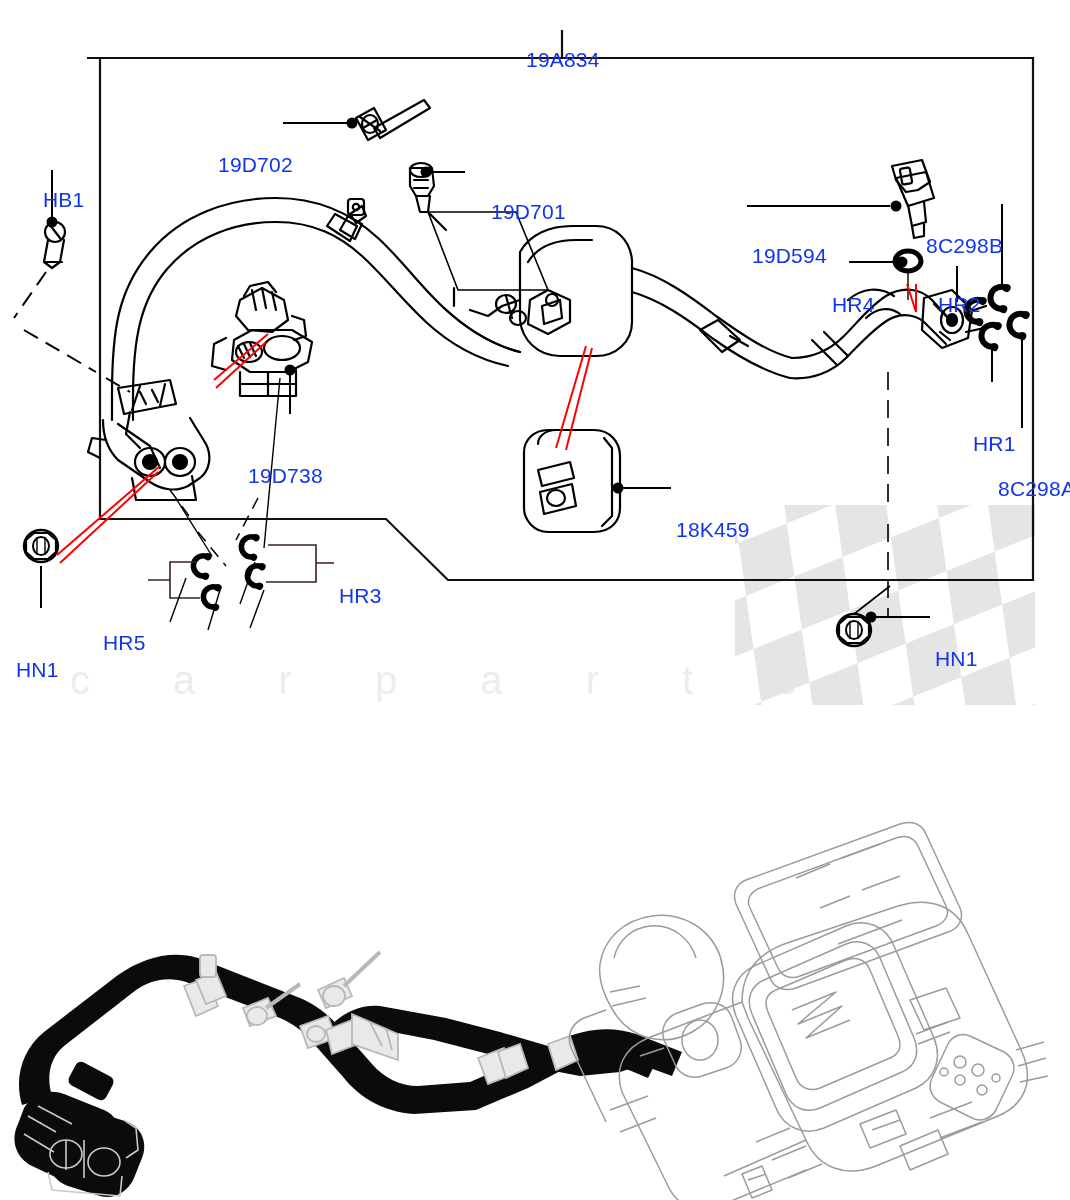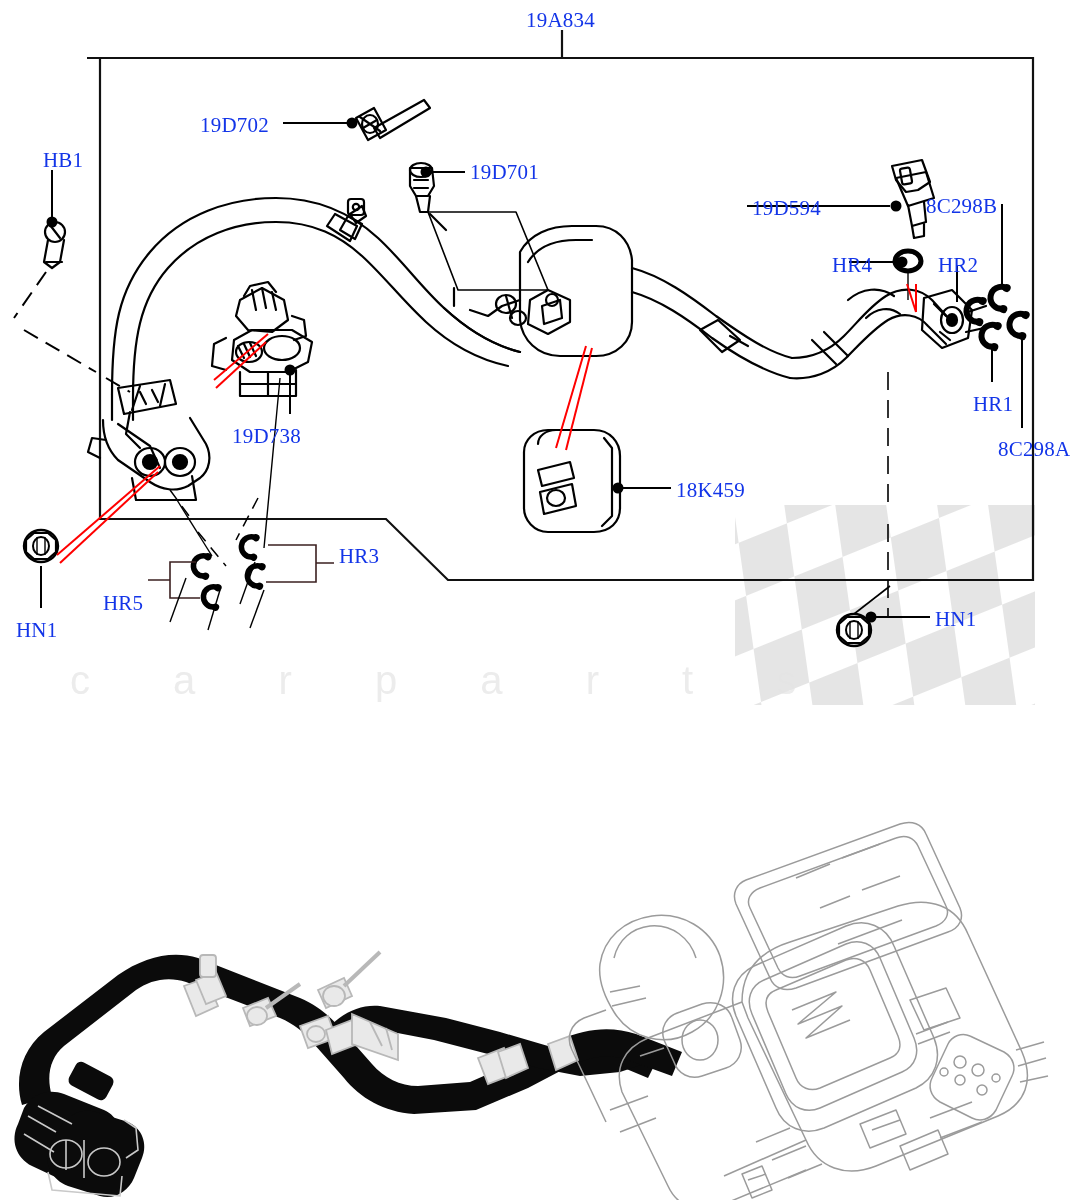--- a/index.html
+++ b/index.html
@@ -1,18 +1,18 @@
 <!DOCTYPE html>
 <html><head>
 <meta charset="utf-8">
 <style>
   html,body{margin:0;padding:0;background:#ffffff;}
   body{font-family:"Liberation Sans", sans-serif;}
   #page{position:relative;width:1070px;height:1200px;background:#ffffff;overflow:hidden;}
-  .lbl{position:absolute;color:#1335e8;font-family:Liberation Serif, serif;font-size:21px;font-weight:400;letter-spacing:.2px;white-space:nowrap;}
+  .lbl{position:absolute;color:#1335e8;font-family:Liberation Sans, sans-serif;font-size:21px;font-weight:400;letter-spacing:.2px;white-space:nowrap;margin-top:40px;}
   .svg-layer{position:absolute;left:0;top:0;width:1070px;height:1200px;}
   .wm-scud{position:absolute;left:62px;top:520px;font-family:"Liberation Sans",sans-serif;font-size:128px;font-weight:700;color:#f6d2d4;letter-spacing:-2px;line-height:1;user-select:none;}
   .wm-sub{position:absolute;left:70px;top:660px;font-family:"Liberation Sans",sans-serif;font-size:40px;font-weight:400;color:#ececec;letter-spacing:36px;line-height:1;user-select:none;}
 </style>
 </head>
 <body>
 
 <div id="page">
 
   <div class="wm-sub">c a r   p a r t s</div>
@@ -386,29 +386,29 @@
         <ellipse cx="700" cy="1040" rx="18" ry="20"></ellipse>
         <path d="M640,1056 L664,1048"></path>
 
         <path d="M606,1010 L584,1018 C570,1024 566,1038 572,1050 L606,1122"></path>
         <path d="M610,1110 L648,1096 M620,1132 L656,1118"></path>
       </g>
     </g>
   </svg>
 
   <div class="lbl" style="left:526px;top:8px">19A834</div>
-  <div class="lbl" style="left:200px;top:113px">19D702</div>
-  <div class="lbl" style="left:470px;top:160px">19D701</div>
+  <div class="lbl" style="left:218px;top:113px">19D702</div>
+  <div class="lbl" style="left:491px;top:160px">19D701</div>
   <div class="lbl" style="left:43px;top:148px">HB1</div>
-  <div class="lbl" style="left:752px;top:196px">19D594</div>
+  <div class="lbl" style="left:752px;top:204px">19D594</div>
   <div class="lbl" style="left:926px;top:194px">8C298B</div>
   <div class="lbl" style="left:832px;top:253px">HR4</div>
   <div class="lbl" style="left:938px;top:253px">HR2</div>
   <div class="lbl" style="left:973px;top:392px">HR1</div>
   <div class="lbl" style="left:1000px;top:437px;left:998px">8C298A</div>
-  <div class="lbl" style="left:232px;top:424px">19D738</div>
+  <div class="lbl" style="left:248px;top:424px">19D738</div>
   <div class="lbl" style="left:676px;top:478px">18K459</div>
   <div class="lbl" style="left:103px;top:591px">HR5</div>
   <div class="lbl" style="left:339px;top:544px">HR3</div>
   <div class="lbl" style="left:16px;top:618px">HN1</div>
   <div class="lbl" style="left:935px;top:607px">HN1</div>
 
 </div>
 
 </body></html>

